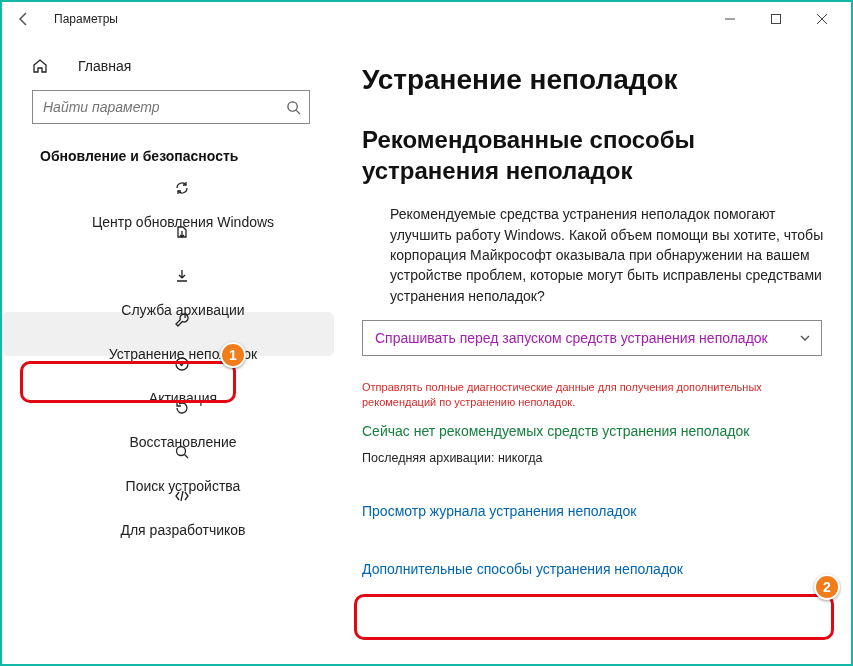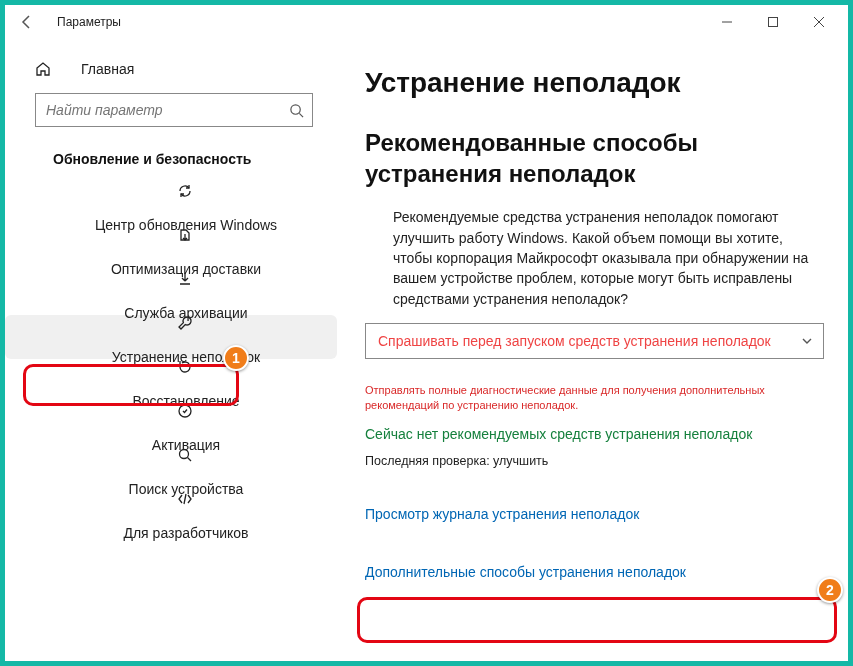--- a/index.html
+++ b/index.html
@@ -1,49 +1,49 @@
 <!DOCTYPE html>
 <html><head>
 <meta charset="utf-8">
 <style>
   * { box-sizing: border-box; margin: 0; padding: 0; font-family: "Segoe UI", Tahoma, sans-serif; }
   html, body { width: 853px; height: 666px; overflow: hidden; background: #fff; }
-  .frame { width: 853px; height: 666px; border: 5px solid #14b8a6; position: relative; background: #fff; }
+  .frame { width: 853px; height: 666px; border: 2px solid #14b8a6; position: relative; background: #fff; }
 
   
   .titlebar { height: 34px; display: flex; align-items: center; padding: 0 6px 0 10px; }
   .back-arrow { width: 24px; height: 24px; display: flex; align-items: center; justify-content: center; color: #555; cursor: pointer; }
   .title-text { margin-left: 18px; font-size: 12px; color: #222; }
   .win-controls { margin-left: auto; display: flex; }
   .win-btn { width: 46px; height: 32px; display: flex; align-items: center; justify-content: center; color: #444; font-size: 12px; }
   .win-btn svg { stroke: #444; }
 
   .body { display: flex; height: calc(100% - 34px); }
 
   
   .sidebar { width: 332px; padding: 10px 0 0 0; position: relative; }
   .home-row { display: flex; align-items: center; height: 40px; padding: 0 0 0 30px; gap: 28px; color: #222; font-size: 14px; cursor: pointer; }
   .search-wrap { padding: 0 24px 0 30px; margin-top: 4px; }
   .search-box { width: 100%; height: 34px; border: 1px solid #888; display: flex; align-items: center; padding: 0 8px 0 10px; background: #fff; }
   .search-box input { flex: 1; border: none; outline: none; font-size: 14px; font-style: italic; color: #666; background: transparent; }
   .search-icon { color: #555; }
 
-  .section-label { padding: 24px 30px 10px 48px; font-size: 14px; font-weight: 600; color: #111; }
+  .section-label { padding: 24px 30px 10px 38px; font-size: 14px; font-weight: 600; color: #111; }
 
   .nav-list { margin-top: 6px; }
   .nav-item { display: flex; align-items: center; height: 44px; padding: 0 0 0 30px; gap: 18px; font-size: 14px; color: #222; cursor: pointer; border-radius: 6px; flex-direction: column; }
   .nav-item.selected { background: #f0f0f0; }
   .nav-icon { width: 18px; text-align: center; color: #222; }
 
   
   .main { flex: 1; padding: 28px 24px 0 28px; overflow: hidden; }
   .main h1 { font-size: 28px; font-weight: 600; color: #111; margin-bottom: 28px; }
   .main h2 { font-size: 24px; font-weight: 600; color: #111; line-height: 1.3; margin-bottom: 18px; }
   .main p.desc { font-size: 14px; color: #222; line-height: 1.45; margin-bottom: 14px; margin-left: 28px; }
-  .dropdown { width: 100%; max-width: 460px; height: 36px; border: 1px solid #888; display: flex; align-items: center; padding: 0 10px 0 12px; font-size: 14px; color: #ef4444; cursor: pointer; margin-bottom: 24px; }
+  .dropdown { width: 100%; max-width: 460px; height: 36px; border: 1px solid #888; display: flex; align-items: center; padding: 0 10px 0 12px; font-size: 14px; color: #a21caf; cursor: pointer; margin-bottom: 24px; }
   .dropdown .chev { margin-left: auto; color: #555; }
   .red-note { font-size: 11px; color: #d92828; line-height: 1.4; margin-bottom: 12px; }
   .info-line { font-size: 14px; color: #15803d; margin-bottom: 12px; }
   .small-line { font-size: 12.5px; color: #222; margin-bottom: 30px; }
   .link-row { font-size: 14px; color: #0066b4; cursor: pointer; padding: 8px 0; }
 
   
   .hl { position: absolute; border: 3px solid #e30613; border-radius: 10px; pointer-events: none; }
   .badge { position: absolute; width: 26px; height: 26px; border-radius: 50%; background: #f07d1a; border: 2px solid #fff; box-shadow: 0 1px 3px rgba(0,0,0,.4); color: #fff; font-weight: 700; font-size: 14px; display: flex; align-items: center; justify-content: center; pointer-events: none; }
 
@@ -116,54 +116,53 @@
           </span>
           <span>Центр обновления Windows</span>
         </div>
         <div class="nav-item">
           <span class="nav-icon">
             <svg width="16" height="16" viewBox="0 0 16 16">
                 <path d="M4 3h5l3 3v7H4z" fill="none" stroke="#222" stroke-width="1.3"></path>
                 <path d="M8 13l-2-2m2 2l2-2m-2 2V7" fill="none" stroke="#222" stroke-width="1.3"></path>
               </svg>
           </span>
-          <span>Оптимизация доставки</span>
         </div>
         <div class="nav-item">
           <span class="nav-icon">
             <svg width="16" height="16" viewBox="0 0 16 16">
                 <path d="M8 2v8m0 0l-3-3m3 3l3-3M3 13h10" fill="none" stroke="#222" stroke-width="1.3"></path>
               </svg>
           </span>
           <span>Служба архивации</span>
         </div>
         <div class="nav-item selected">
           <span class="nav-icon">
             <svg width="16" height="16" viewBox="0 0 16 16">
                 <path d="M10 2a4 4 0 0 0-3.6 5.7L2 12l2 2 4.3-4.4A4 4 0 1 0 10 2z" fill="none" stroke="#222" stroke-width="1.3"></path>
               </svg>
           </span>
           <span>Устранение неполадок</span>
-        </div>
-        <div class="nav-item">
-          <span class="nav-icon">
-            <svg width="16" height="16" viewBox="0 0 16 16">
-                <path d="M3 8a5 5 0 1 0 2-4M3 2v4h4" fill="none" stroke="#222" stroke-width="1.3"></path>
-              </svg>
-          </span>
-          <span>Восстановление</span>
         </div>
         <div class="nav-item">
           <span class="nav-icon">
             <svg width="16" height="16" viewBox="0 0 16 16">
                 <circle cx="8" cy="8" r="6" fill="none" stroke="#222" stroke-width="1.3"></circle>
                 <path d="M6 8l1.5 1.5L10 6.5" fill="none" stroke="#222" stroke-width="1.3"></path>
               </svg>
           </span>
           <span>Активация</span>
+        </div>
+        <div class="nav-item">
+          <span class="nav-icon">
+            <svg width="16" height="16" viewBox="0 0 16 16">
+                <path d="M3 8a5 5 0 1 0 2-4M3 2v4h4" fill="none" stroke="#222" stroke-width="1.3"></path>
+              </svg>
+          </span>
+          <span>Восстановление</span>
         </div>
         <div class="nav-item">
           <span class="nav-icon">
             <svg width="16" height="16" viewBox="0 0 16 16">
                 <circle cx="7" cy="7" r="4.5" fill="none" stroke="#222" stroke-width="1.3"></circle>
                 <line x1="10.5" y1="10.5" x2="14" y2="14" stroke="#222" stroke-width="1.3"></line>
               </svg>
           </span>
           <span>Поиск устройства</span>
         </div>
@@ -185,21 +184,21 @@
       <div class="dropdown">
         <span>Спрашивать перед запуском средств устранения неполадок</span>
         <span class="chev">
           <svg width="12" height="12" viewBox="0 0 12 12">
               <path d="M2 4l4 4 4-4" fill="none" stroke="#555" stroke-width="1.4"></path>
             </svg>
         </span>
       </div>
       <div class="red-note">Отправлять полные диагностические данные для получения дополнительных рекомендаций по устранению неполадок.</div>
       <div class="info-line">Сейчас нет рекомендуемых средств устранения неполадок</div>
-      <div class="small-line">Последняя проверка: улучшить</div>
+      <div class="small-line">Последняя архивации: никогда</div>
       <div class="link-row">Просмотр журнала устранения неполадок</div>
       <div style="height:26px"></div>
       <div class="link-row">Дополнительные способы устранения неполадок</div>
     </div>
   </div>
 
   <div class="hl" style="left:18px; top:359px; width:216px; height:42px;"></div>
   <div class="badge" style="left:218px; top:340px;">1</div>
 
   <div class="hl" style="left:352px; top:592px; width:480px; height:46px;"></div>

